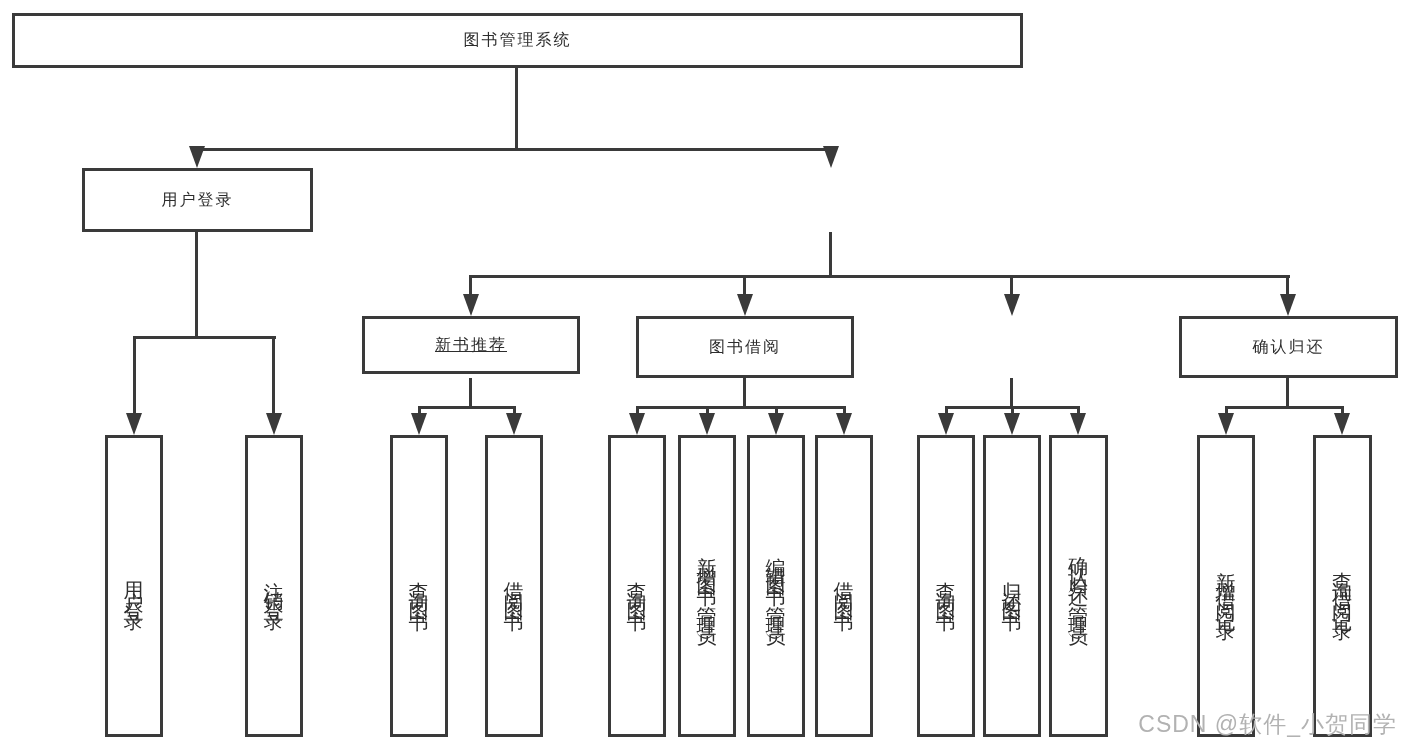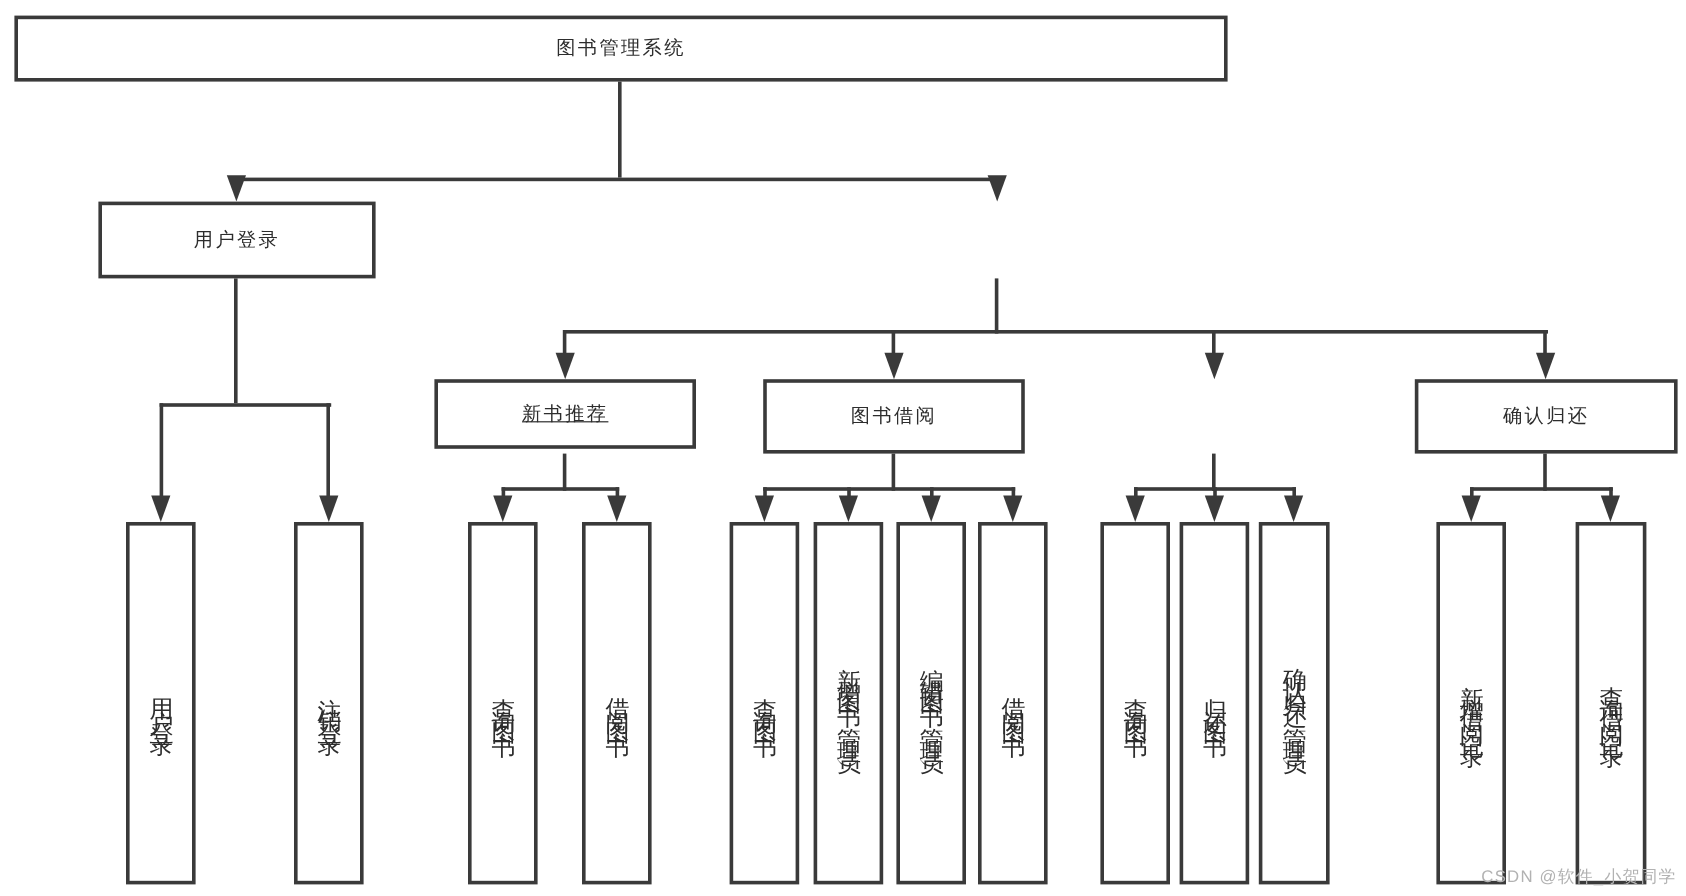--- a/index.html
+++ b/index.html
@@ -21,21 +21,21 @@
   }
   .vl { position:absolute; width:3px; background:var(--line,#3a3a3a); }
   .hl { position:absolute; height:3px; background:var(--line,#3a3a3a); }
   .tri {
     position:absolute; width:0; height:0;
     border-left:8px solid transparent; border-right:8px solid transparent;
     border-top:22px solid var(--line,#3a3a3a);
   }
   .watermark {
     position:absolute; right:8px; bottom:7px;
-    font-size:14px; letter-spacing:1px; color:var(--wm,#b2b2b2);
+    font-size:23px; letter-spacing:1px; color:var(--wm,#b2b2b2);
     white-space:nowrap; z-index:5;margin-left:44px;
   }
 </style>
 </head>
 <body>
 
 <div class="canvas">
 
   <div class="node" style="left:12px; top:13px; width:1011px; height:55px;">图书管理系统</div>
 

